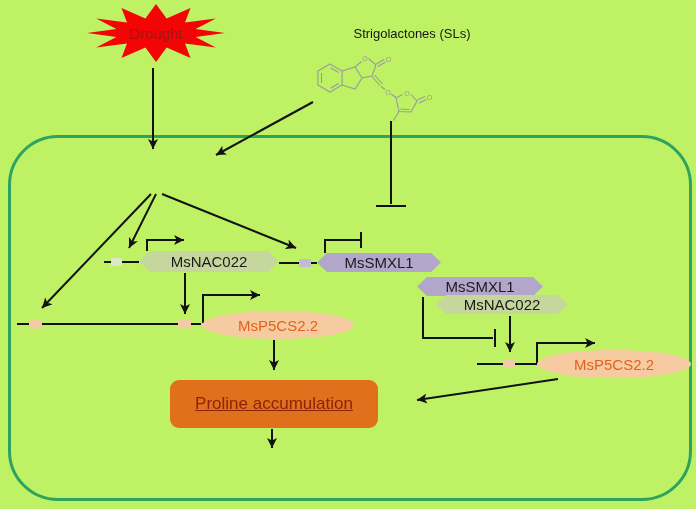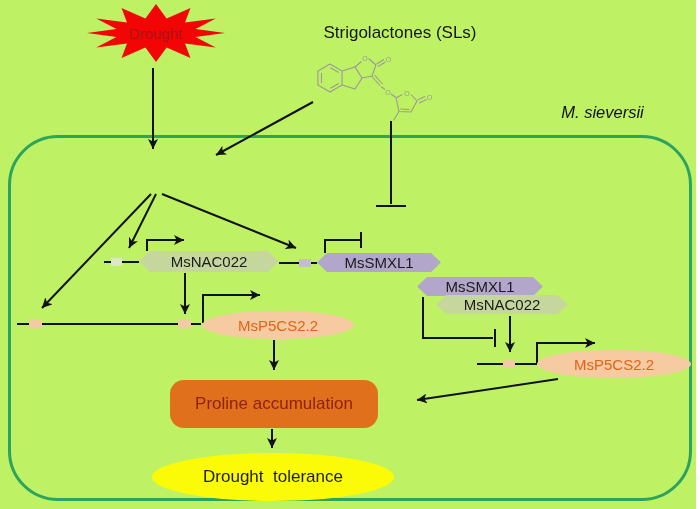--- a/index.html
+++ b/index.html
@@ -9,21 +9,21 @@
   .ctr { display:flex; align-items:center; justify-content:center; text-align:center; }
   .ws-pre { white-space:pre; }
 
   .cell-border { left:8px; top:135px; width:678px; height:360px;
                  border:3px solid var(--c-border_green); border-radius:50px; }
 
   .organism { left:535px; top:101px; width:135px; height:22px;
               font-style:italic; font-size:16.5px; color:#111; }
 
   .stimulus-drought-text { color:var(--c-drought_text); font-size:15px; }
-  .sls-label { left:300px; top:22px; width:200px; height:22px; font-size:17px; color:#161616; }
+  .sls-label { left:312px; top:22px; width:200px; height:22px; font-size:13px; color:#161616; }
 
   .msabi5 { left:104px; top:161px; width:100px; height:31px;
             background:var(--c-msabi5_bg); border-radius:7px;
             color:var(--c-msabi5_text); font-weight:bold; font-size:15px; }
 
   .hex { clip-path:polygon(8% 0%, 92% 0%, 100% 50%, 92% 100%, 8% 100%, 0% 50%);
          font-size:15px; color:var(--c-gene_text); }
   .hex-green  { background:var(--c-gene_green); }
   .hex-purple { background:var(--c-gene_purple); }
 
@@ -31,22 +31,22 @@
   .mssmxl1-gene  { left:317px; top:253px; width:124px; height:19px; }
   .cx-smxl1      { left:417px; top:277px; width:126px; height:19px; }
   .cx-nac022     { left:436px; top:295px; width:132px; height:19px; }
 
   .p5cs-ellipse { background:var(--c-ellipse_peach); border-radius:50%;
                   color:var(--c-ellipse_text); font-size:15px; }
   .p5cs-left  { left:202px; top:311px; width:152px; height:28px; }
   .p5cs-right { left:537px; top:350px; width:154px; height:28px; }
 
   .proline { left:170px; top:380px; width:208px; height:48px;
-             background:var(--c-proline_bg); border-radius:14px;
-             color:var(--c-proline_text); font-size:17px; }
+             background:var(--c-proline_bg); border-radius:9px;
+             color:var(--c-proline_text); font-size:17px;text-decoration:underline; }
 
   .tolerance { left:152px; top:453px; width:242px; height:48px;
                background:var(--c-tolerance_yellow); border-radius:50%;
                color:var(--c-tolerance_text); font-size:17px; }
 
   svg.overlay { left:0; top:0; width:700px; height:509px; }
   .ln   { stroke:var(--c-line_black); stroke-width:2; fill:none; }
   .chem { stroke:var(--c-chem_gray); stroke-width:1.1; fill:none; }
   .chem-o { fill:var(--c-chem_gray); font-size:7px; font-family:"Liberation Sans",sans-serif; }
   .promo { stroke:none; }
@@ -143,32 +143,28 @@
     <line class="chem" x1="117.5" y1="52" x2="125" y2="48.5"></line>
     <line class="chem" x1="119" y1="55" x2="126.5" y2="51.5"></line>
     <line class="chem" x1="99" y1="63.5" x2="93.5" y2="72.5"></line>
     <text class="chem-o" x="65" y="13" text-anchor="middle">O</text>
     <text class="chem-o" x="88.5" y="13.5" text-anchor="middle">O</text>
     <text class="chem-o" x="88" y="46.5" text-anchor="middle">O</text>
     <text class="chem-o" x="107" y="48" text-anchor="middle">O</text>
     <text class="chem-o" x="129.5" y="52" text-anchor="middle">O</text>
   </svg>
 
-  <div class="abs ctr organism">M. sieversii</div>
 
 
   <div class="abs ctr hex hex-green msnac022-gene">MsNAC022</div>
 
   <div class="abs ctr hex hex-purple mssmxl1-gene">MsSMXL1</div>
 
   <div class="abs ctr hex hex-purple cx-smxl1">MsSMXL1</div>
   <div class="abs ctr hex hex-green cx-nac022">MsNAC022</div>
 
   <div class="abs ctr p5cs-ellipse p5cs-left">MsP5CS2.2</div>
   <div class="abs ctr p5cs-ellipse p5cs-right">MsP5CS2.2</div>
 
   <div class="abs ctr proline">Proline accumulation</div>
 
-  <div class="abs ctr tolerance">
-    <span class="ws-pre">Drought  tolerance</span>
-  </div>
 
 </div>
 
 </body></html>

